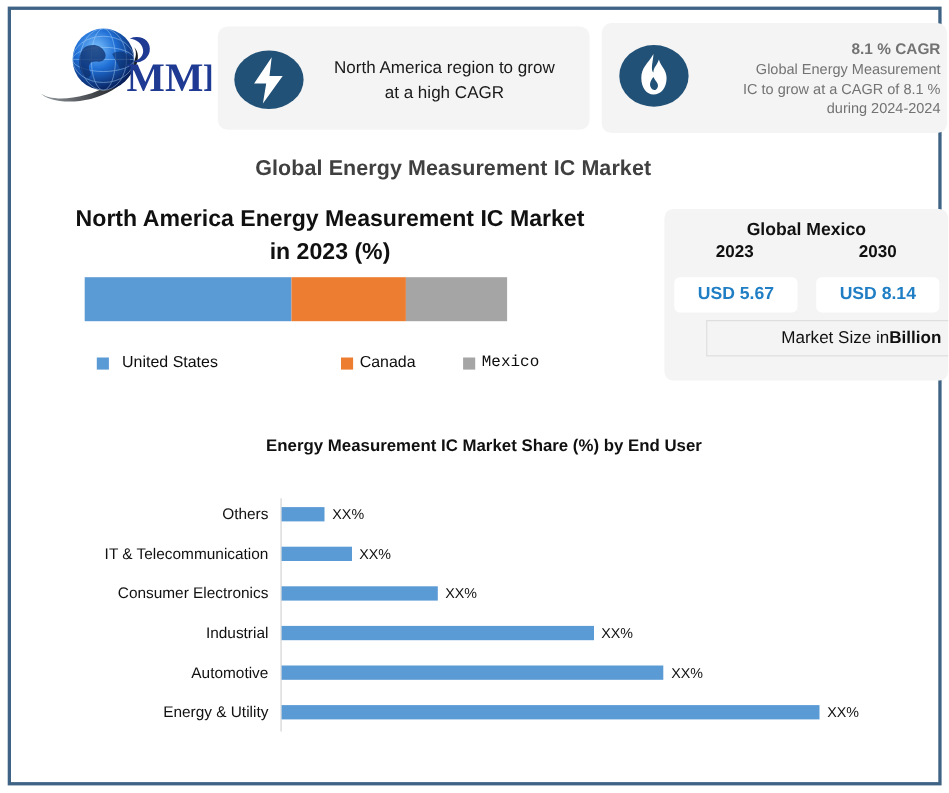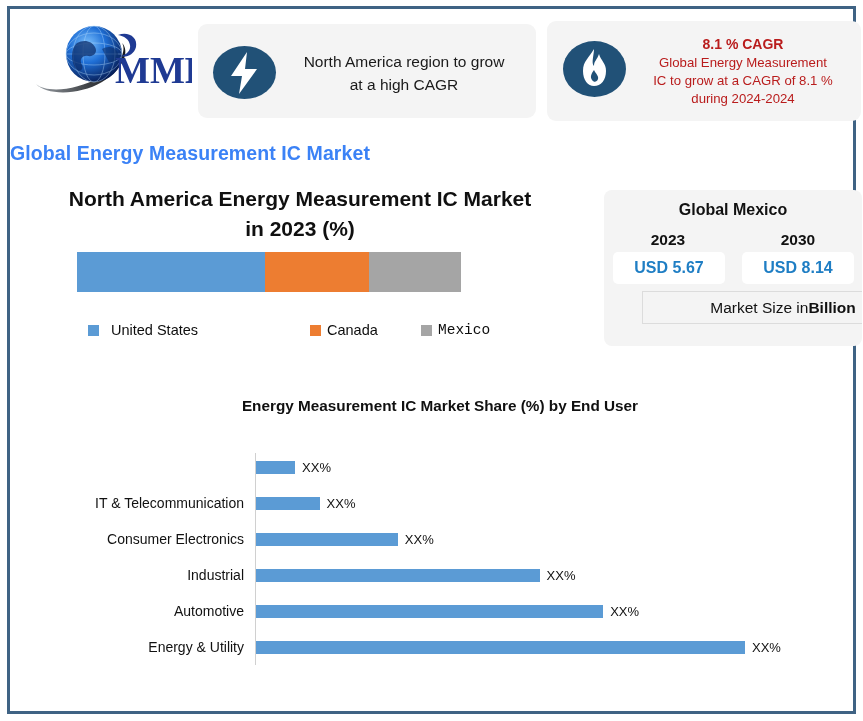--- a/index.html
+++ b/index.html
@@ -51,30 +51,30 @@
   .bolt-icon{left:15px;top:22px;width:63px;height:53px;}
   .flame-icon{left:16px;top:20px;width:63px;height:56px;}
 
   .card-bolt .txt{
     position:absolute;left:86px;top:26px;width:240px;
     text-align:center;
     font-size:15.5px;color:#1a1a1a;line-height:1.5;
   }
   .card-cagr .txt{
     position:absolute;left:84px;top:14px;width:224px;
-    text-align:center;
-    font-size:13.2px;color:#b91c1c;line-height:1.37;
+    text-align:right;
+    font-size:13.2px;color:#737373;line-height:1.37;
   }
   .card-cagr .txt .hl{font-weight:bold;font-size:14px;}
 
   
   .main-title{
     position:absolute;left:0;top:133px;width:582px;
-    text-align:left;
-    font-size:19.5px;font-weight:bold;color:#3b82f6;
+    text-align:right;
+    font-size:19.5px;font-weight:bold;color:#404040;
     letter-spacing:.1px;
   }
 
   
   .na-title{
     position:absolute;left:55px;top:175px;width:470px;
     text-align:center;
     font-size:21px;font-weight:bold;color:#101010;line-height:1.45;
   }
   .stack-wrap{
@@ -95,21 +95,21 @@
   
   .ms-panel{
     position:absolute;left:594px;top:181px;width:258px;height:156px;
     background:#f4f4f4;border-radius:8px;overflow:hidden;
   }
   .ms-heading{
     position:absolute;left:0;top:11px;width:100%;
     text-align:center;font-size:16px;font-weight:bold;color:#111;
   }
   .ms-year{
-    position:absolute;top:41px;
+    position:absolute;top:31px;
     font-size:15.5px;font-weight:bold;color:#111;
     text-align:center;width:100px;
   }
   .ms-year.y1{left:14px;}
   .ms-year.y2{left:144px;}
   .ms-box{
     position:absolute;top:62px;width:112px;height:32px;
     background:#ffffff;border-radius:5px;
     display:flex;align-items:center;justify-content:center;
     font-size:16px;font-weight:bold;color:#1f7ec4;
@@ -252,20 +252,21 @@
       <span>Market Size in </span>
           <b>Billion</b>
     </div>
   </div>
 
   <div class="eu-title">Energy Measurement IC Market Share (%) by End User</div>
   <div class="eu-chart">
     <div class="eu-axis"></div>
     <div id="euRows">
           <div class="eu-row" style="top: 0px;">
+            <div class="eu-label">Others</div>
             <div class="eu-bar" style="width: 39.12px; background: rgb(91, 155, 213);"></div>
             <div class="eu-val" style="left: 292.12px;">XX%</div>
           </div>
           <div class="eu-row" style="top: 36px;">
             <div class="eu-label">IT &amp; Telecommunication</div>
             <div class="eu-bar" style="width: 63.57px; background: rgb(91, 155, 213);"></div>
             <div class="eu-val" style="left: 316.57px;">XX%</div>
           </div>
           <div class="eu-row" style="top: 72px; text-align: right;">
             <div class="eu-label">Consumer Electronics</div>

